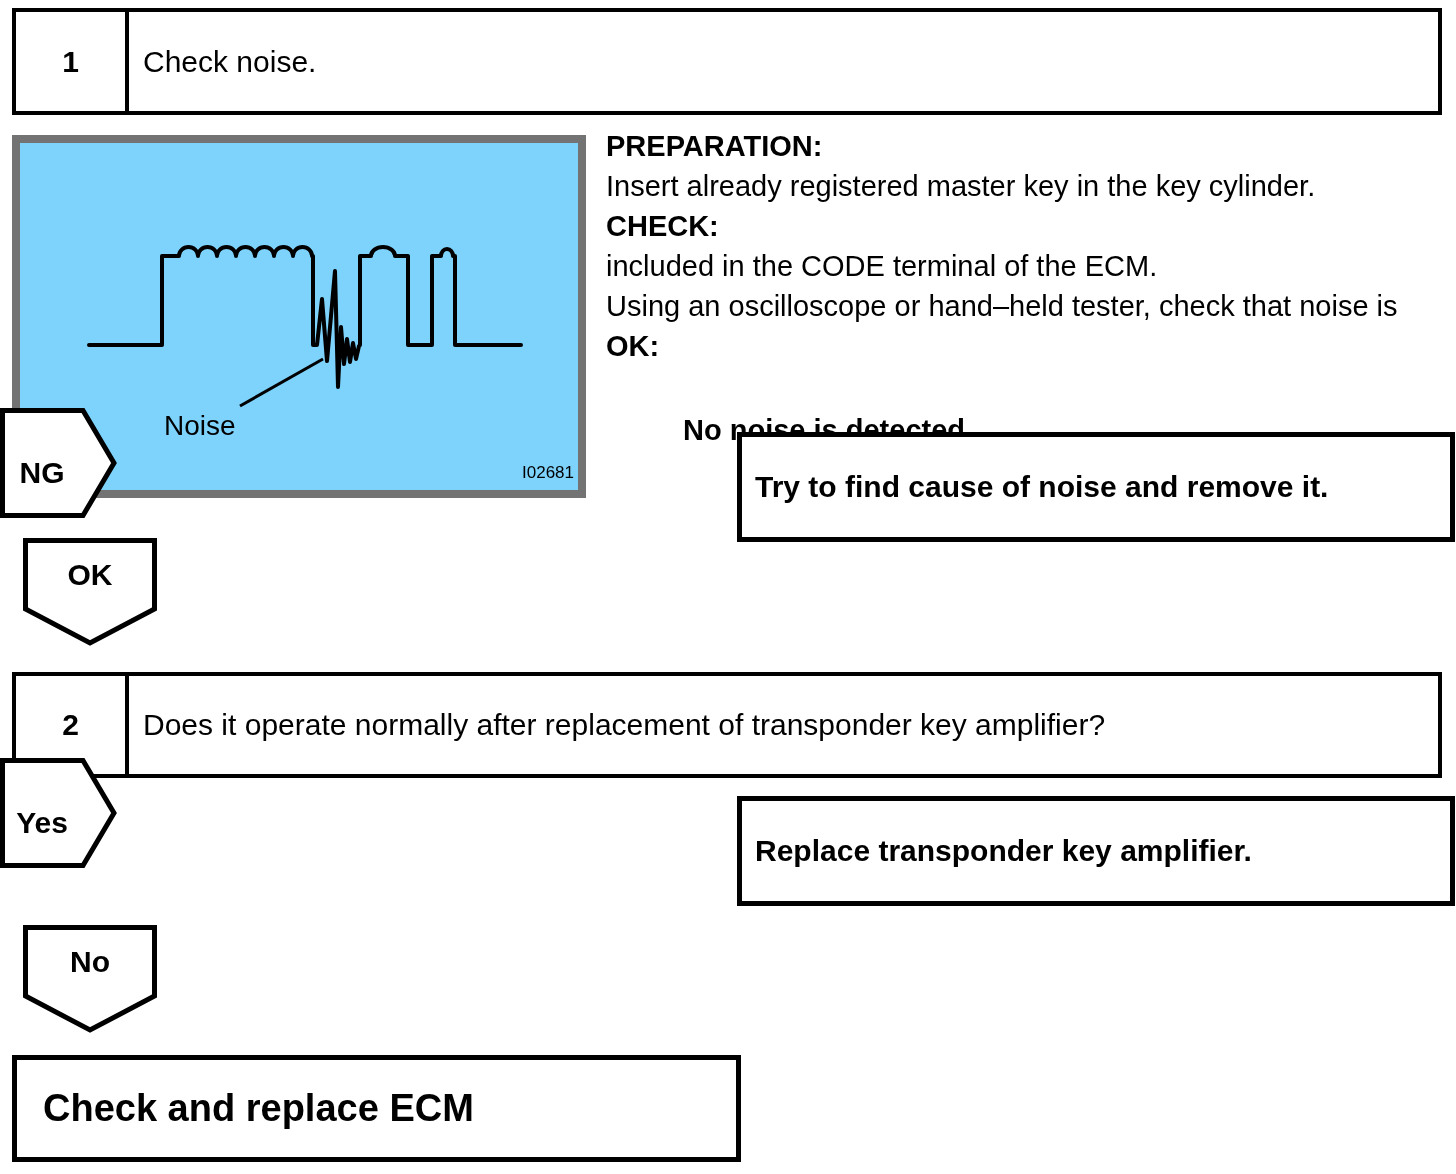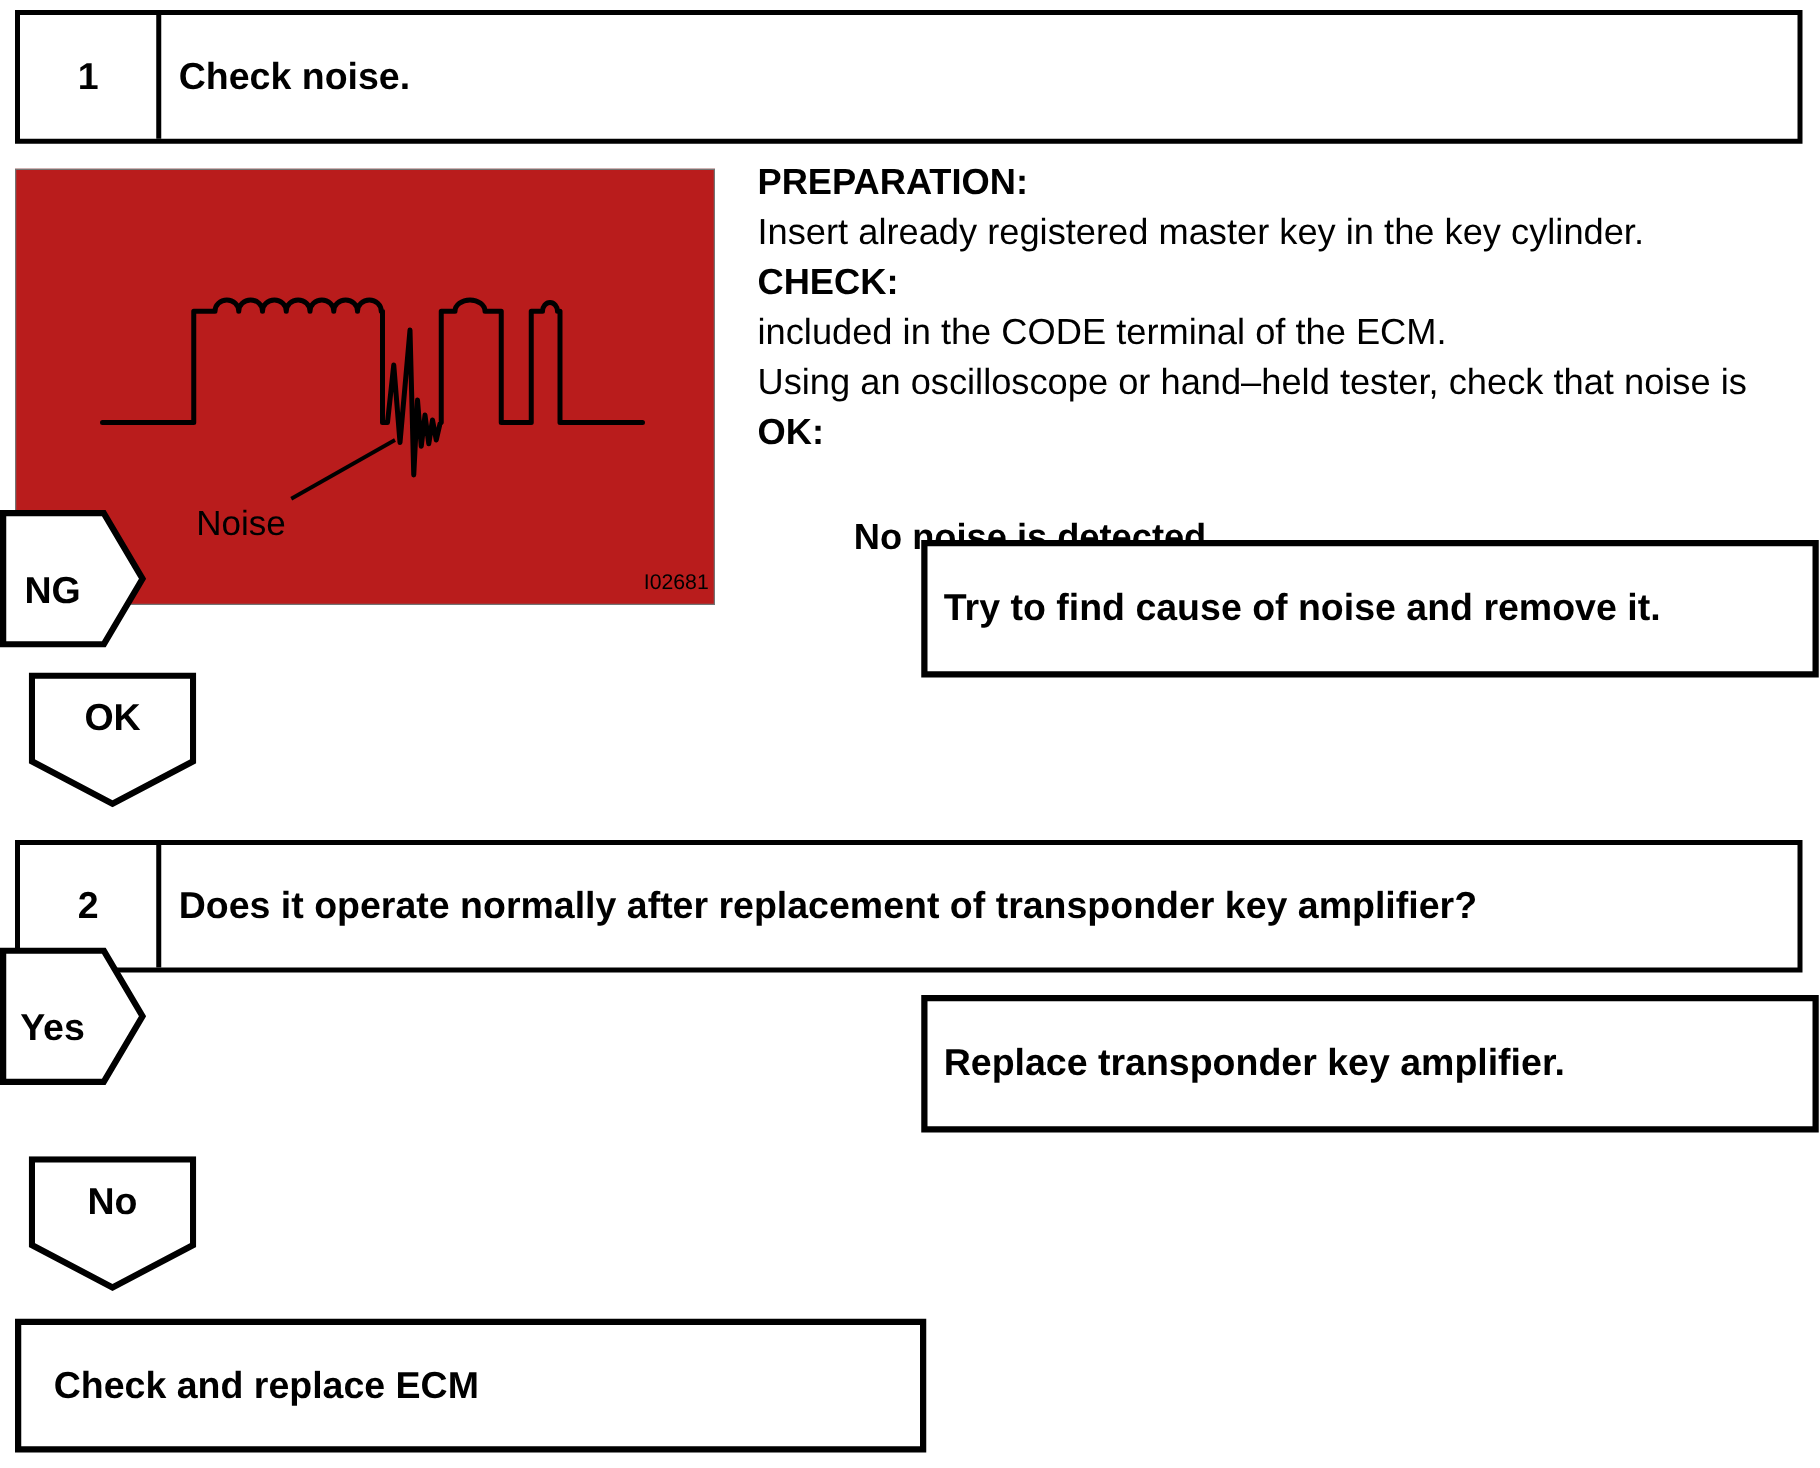--- a/index.html
+++ b/index.html
@@ -16,27 +16,27 @@
     border:4px solid #000;background:#fff;
     display:flex;align-items:stretch;
   }
   .step-num{
     width:109px;border-right:4px solid #000;
     display:flex;align-items:center;justify-content:center;
     font-weight:bold;font-size:30px;
   }
   .step-title{
     flex:1;display:flex;align-items:center;
-    padding-left:14px;font-weight:bold;font-size:30px;
+    padding-left:14px;font-weight:normal;font-size:30px;
     white-space:nowrap;
   }
   
   .figure-box{
     position:absolute;left:12px;top:135px;
-    width:558px;height:347px;border:1px solid #737373;background:#b91c1c;
+    width:558px;height:347px;border:8px solid #737373;background:#7dd3fc;
   }
   .figure-box svg{display:block;}
   
   .instructions{
     position:absolute;left:606px;top:126px;width:846px;
     font-size:29px;line-height:40px;white-space:nowrap;
   }
   .ins-heading{
     font-weight:bold;display:table;
     text-decoration-thickness:3px;text-underline-offset:5px;
@@ -63,21 +63,21 @@
   .connector .connector-label{
     position:absolute;left:0;top:17px;width:134px;height:40px;
     display:flex;align-items:center;justify-content:center;
     font-weight:bold;font-size:30px;
   }
   
   .final-box{
     position:absolute;left:12px;top:1055px;width:693px;height:97px;
     border:5px solid #000;background:#fff;
     display:flex;align-items:center;padding-left:26px;
-    font-weight:bold;font-size:30px;white-space:nowrap;
+    font-weight:bold;font-size:38px;white-space:nowrap;
   }
   .wave-text{font-family:"Liberation Sans", sans-serif;fill:#000;}
 </style>
 </head>
 <body>
 
 <div class="page">
 
   <div class="step-box" style="top:8px;height:99px;">
     <div class="step-num">1</div>

